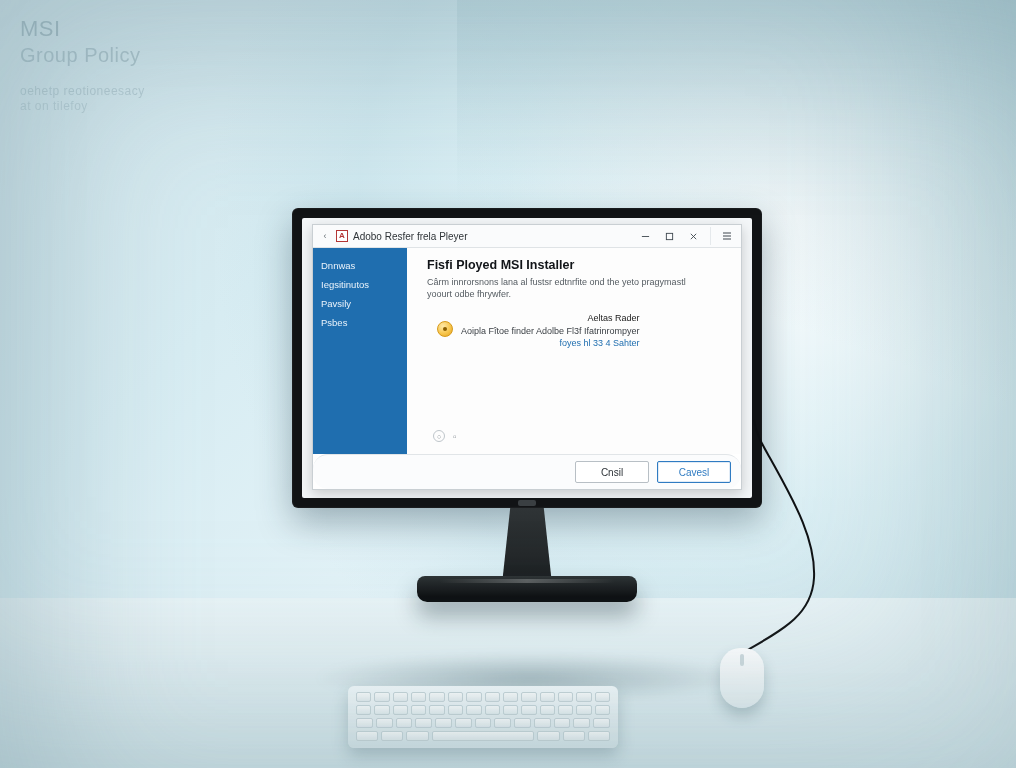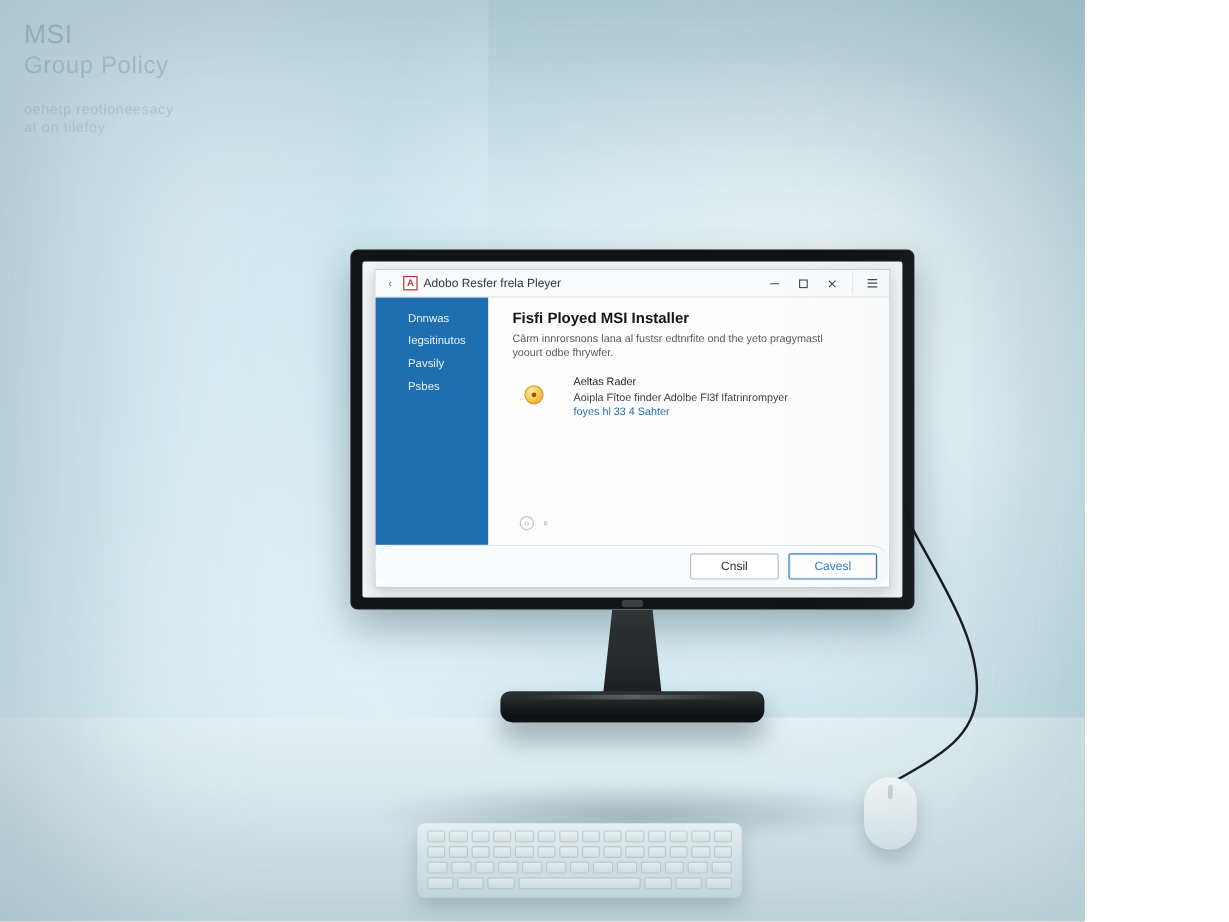--- a/index.html
+++ b/index.html
@@ -6,21 +6,21 @@
     margin: 0;
     padding: 0;
     width: 1024px;
     height: 768px;
     overflow: hidden;
     font-family: "Segoe UI", Tahoma, sans-serif;
   }
   
   .scene {
     position: relative;
-    width: 904px;
+    width: 1016px;
     height: 768px;
     background:
       radial-gradient(circle at 78% 28%, rgba(255,255,255,0.85) 0%, rgba(216,239,244,0.4) 30%, rgba(180,215,225,0.25) 45%, rgba(160,200,212,0.0) 60%),
       linear-gradient(135deg, #cfe2e8 0%, #d7ecf2 30%, #e4f3f8 55%, #dff0f5 70%, #cfe4ea 100%);
   }
   .vignette {
     position: absolute; inset: 0;
     box-shadow: inset 60px 60px 140px rgba(120,155,165,0.35),
                 inset -80px -80px 160px rgba(120,155,165,0.25);
     pointer-events: none;
@@ -217,29 +217,29 @@
   }
   .sidebar {
     width: 94px;
     background:#1f6eaf;
     color:#eaf3fb;
     padding: 8px 6px;
     box-sizing:border-box;
     font-size: 9.5px;
     line-height: 1.8;
   }
-  .sidebar .side-item{ cursor:default; padding:1px 2px; border-radius:2px;margin-left:19px;}
+  .sidebar .side-item{ cursor:default; padding:1px 2px; border-radius:2px;}
   .content {
     flex:1; display:flex; flex-direction:column;
     padding: 10px 18px 6px 20px;
     background:#fdfdfd;
   }
   .heading { font-size: 12.5px; font-weight:600; color:#111418; margin-bottom:4px; }
   .subtext { font-size: 9px; color:#555c62; line-height:1.35; margin-bottom:12px; max-width: 280px;}
-  .item-block { display:flex; align-items:flex-start; gap:25px; padding-left:10px;}
+  .item-block { display:flex; align-items:flex-start; gap:8px; padding-left:10px;text-align:right;}
   .item-icon {
     width:14px;height:14px;border-radius:50%;
     background: radial-gradient(circle at 35% 30%, #ffe9a8 0%, #f7c64e 55%, #e4a31e 100%);
     border:1px solid #d79a1a;
     position:relative;
     flex-shrink:0;
     margin-top:9px;
   }
   .item-icon::after{
     content:""; position:absolute; left:50%; top:50%; transform:translate(-50%,-50%);

